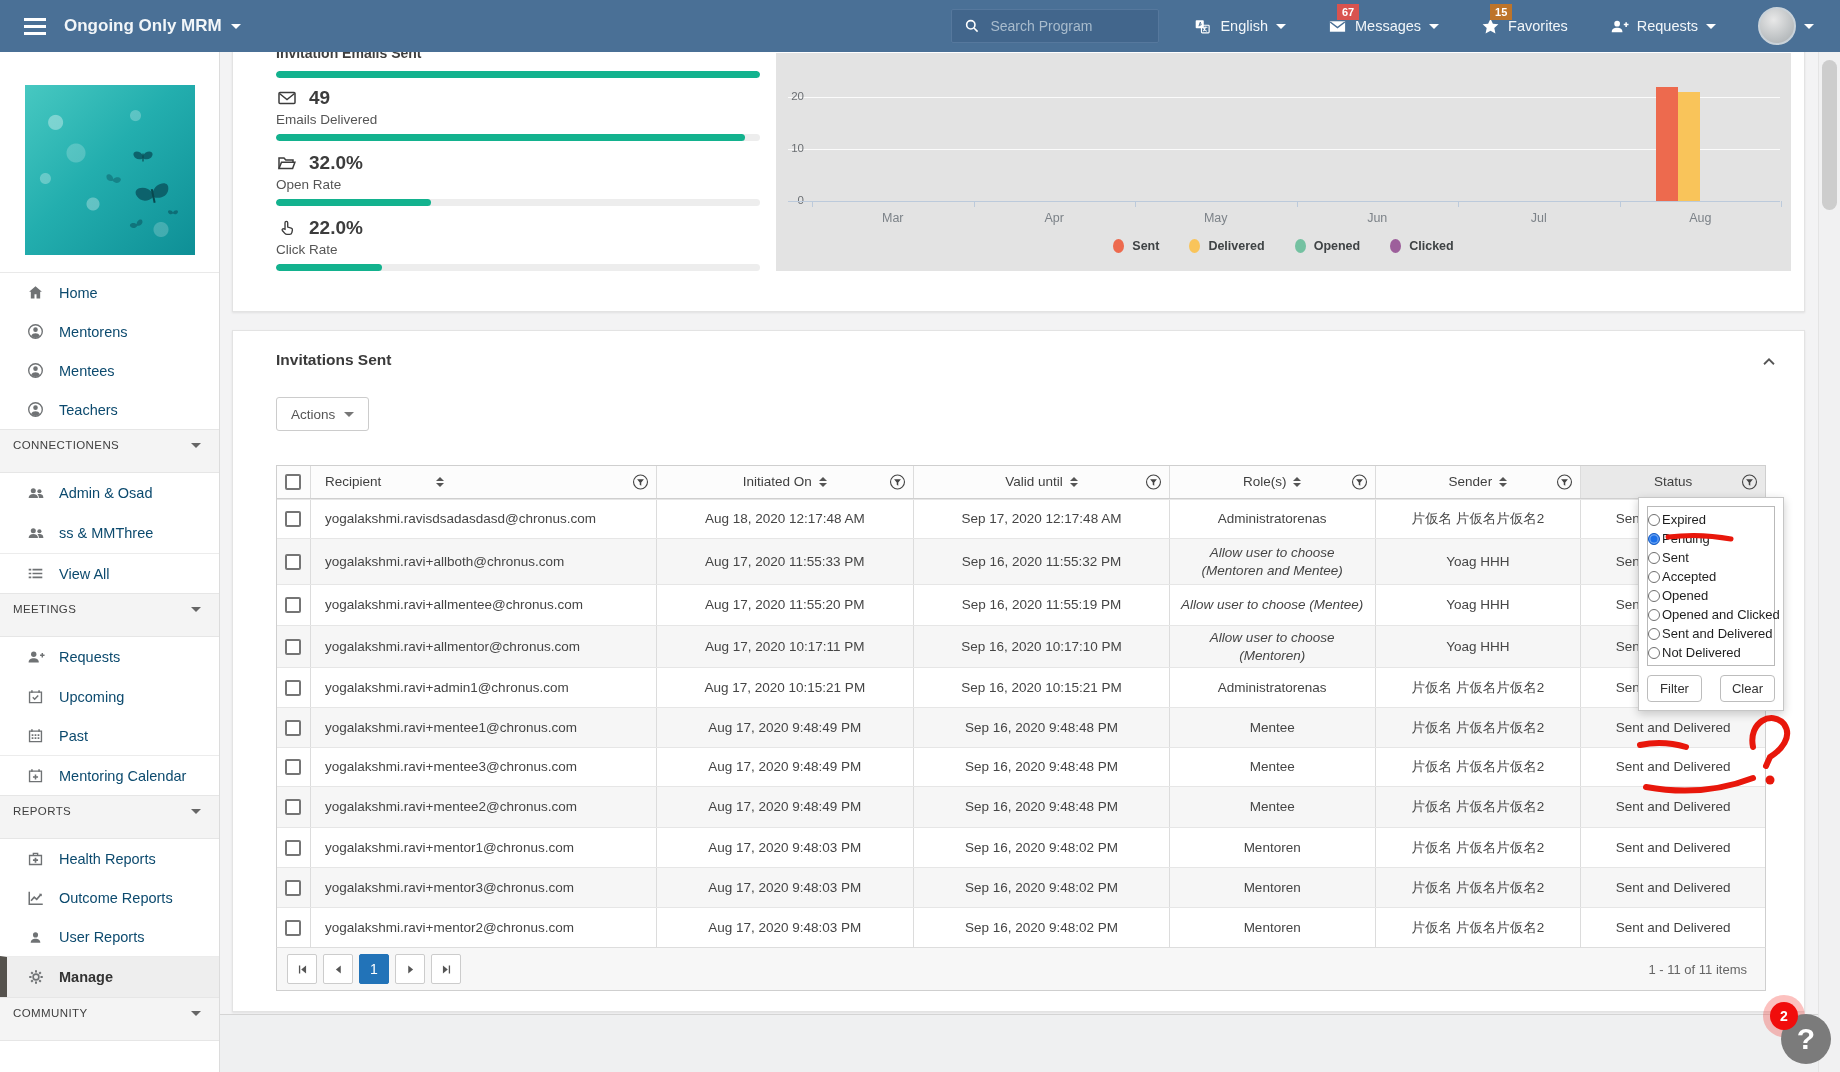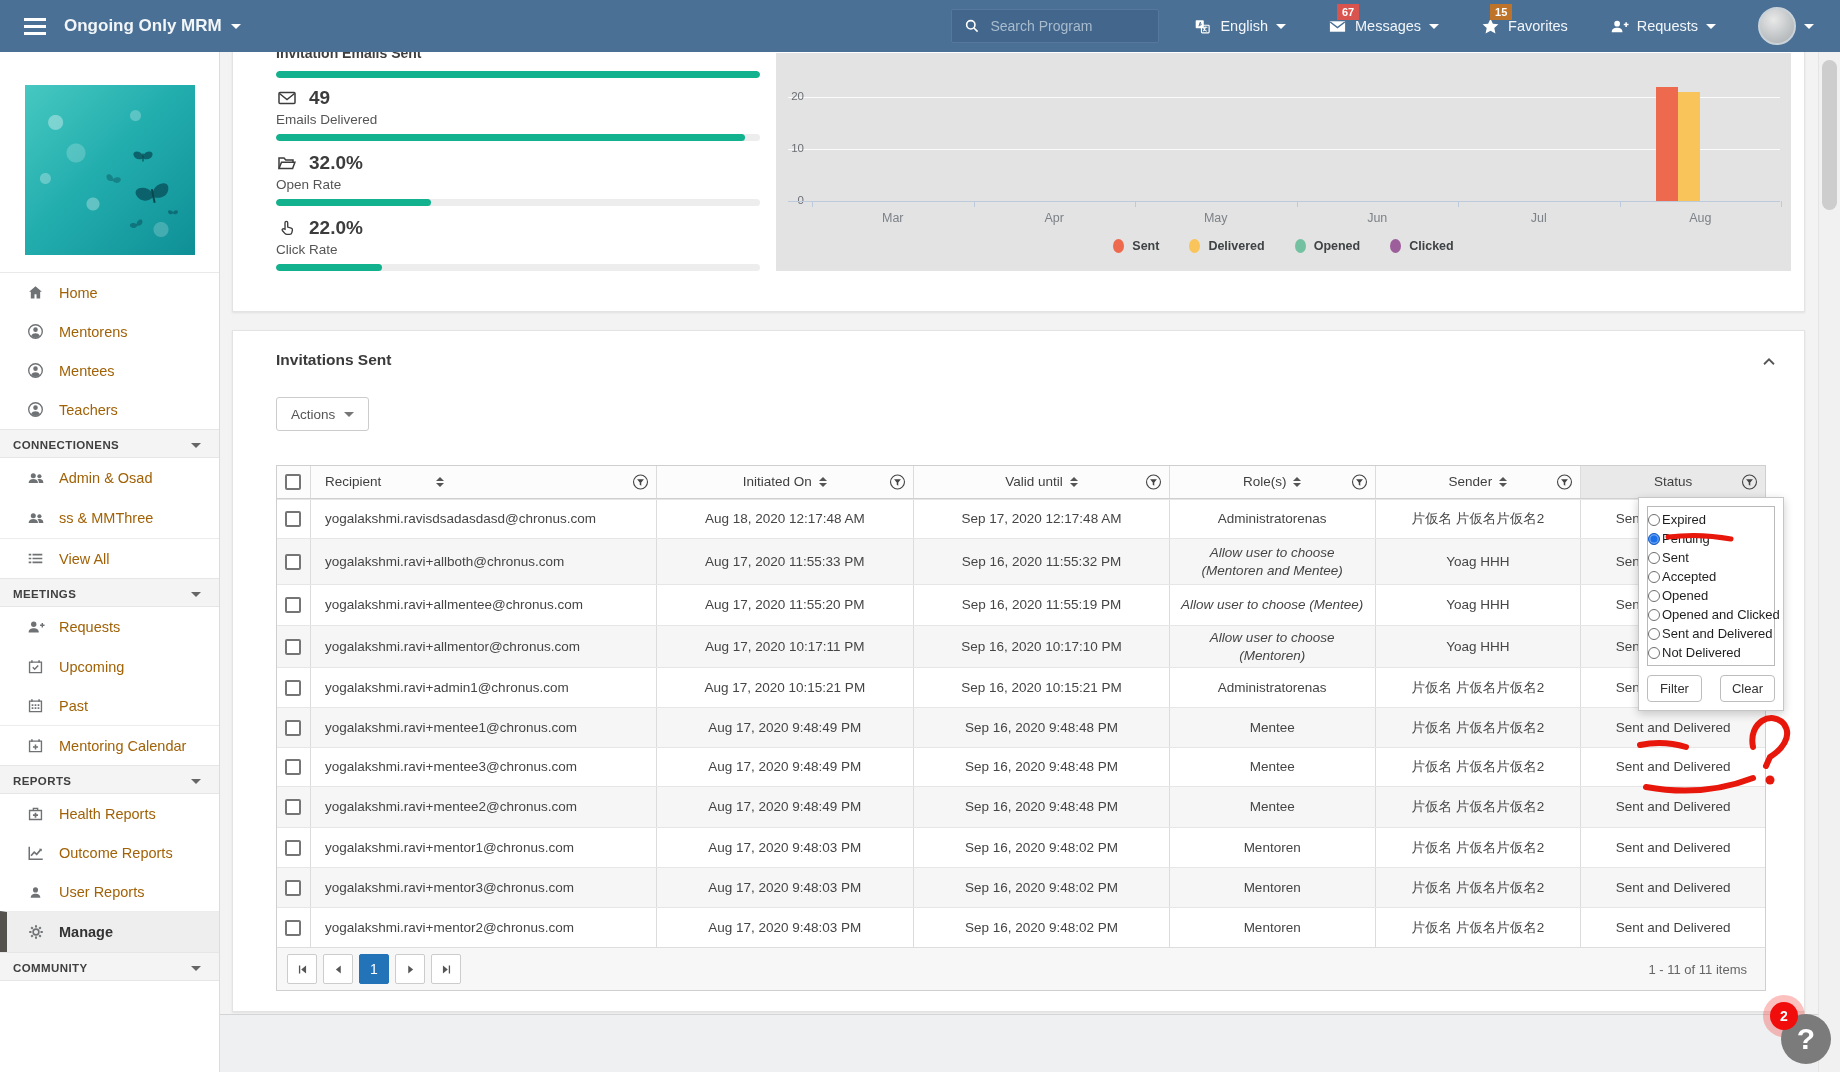--- a/index.html
+++ b/index.html
@@ -35,27 +35,27 @@
   .profile { width:170px; height:170px; position:relative; overflow:hidden;
     background:
       radial-gradient(circle at 18% 22%, rgba(255,255,255,.35) 0 7px, rgba(255,255,255,0) 8px),
       radial-gradient(circle at 40% 70%, rgba(255,255,255,.3) 0 6px, rgba(255,255,255,0) 7px),
       radial-gradient(circle at 12% 55%, rgba(255,255,255,.28) 0 5px, rgba(255,255,255,0) 6px),
       radial-gradient(circle at 65% 18%, rgba(255,255,255,.25) 0 5px, rgba(255,255,255,0) 6px),
       radial-gradient(circle at 30% 40%, rgba(255,255,255,.2) 0 9px, rgba(255,255,255,0) 10px),
       radial-gradient(circle at 80% 85%, rgba(255,255,255,.2) 0 7px, rgba(255,255,255,0) 8px),
       linear-gradient(135deg,#47c8c1 0%,#23aeae 45%,#0e8f96 100%); }
   .side-item { display:flex; align-items:center; gap:14px; padding:11px 18px 11px 26px;
-               font-size:14.5px; color:#a16207; cursor:pointer; }
+               font-size:14.5px; color:#0c4a6e; cursor:pointer; }
   .side-item.divtop { border-top:1px solid #ececec; }
   .side-item.active { background:#eeeeee; border-left:7px solid #55524d; padding-left:19px;
                       font-weight:bold; color:#333; }
   .s-ic { width:19px; color:#6f7274; display:inline-flex; justify-content:center; }
   .side-section { background:#f4f4f4; border-top:1px solid #e6e6e6; border-bottom:1px solid #e6e6e6;
-                  padding:9px 18px 6px 13px; font-size:11.5px; font-weight:bold; color:#404040;
+                  padding:9px 18px 21px 13px; font-size:11.5px; font-weight:normal; color:#404040;
                   letter-spacing:.4px; display:flex; justify-content:space-between; align-items:center; cursor:pointer; }
   .side-section .caret { border-top-color:#666; }
 
   
   .card { position:absolute; background:#fff; border:1px solid #e3e3e3; box-shadow:0 1px 2px rgba(0,0,0,.08); }
   .card-top { left:232px; top:30px; width:1573px; height:282px; }
   .card-inv { left:232px; top:330px; width:1573px; height:682px; }
 
   
   .stat-top-label { position:absolute; left:43px; top:14px; font-size:14px; font-weight:bold; color:#3f3f3f; }

